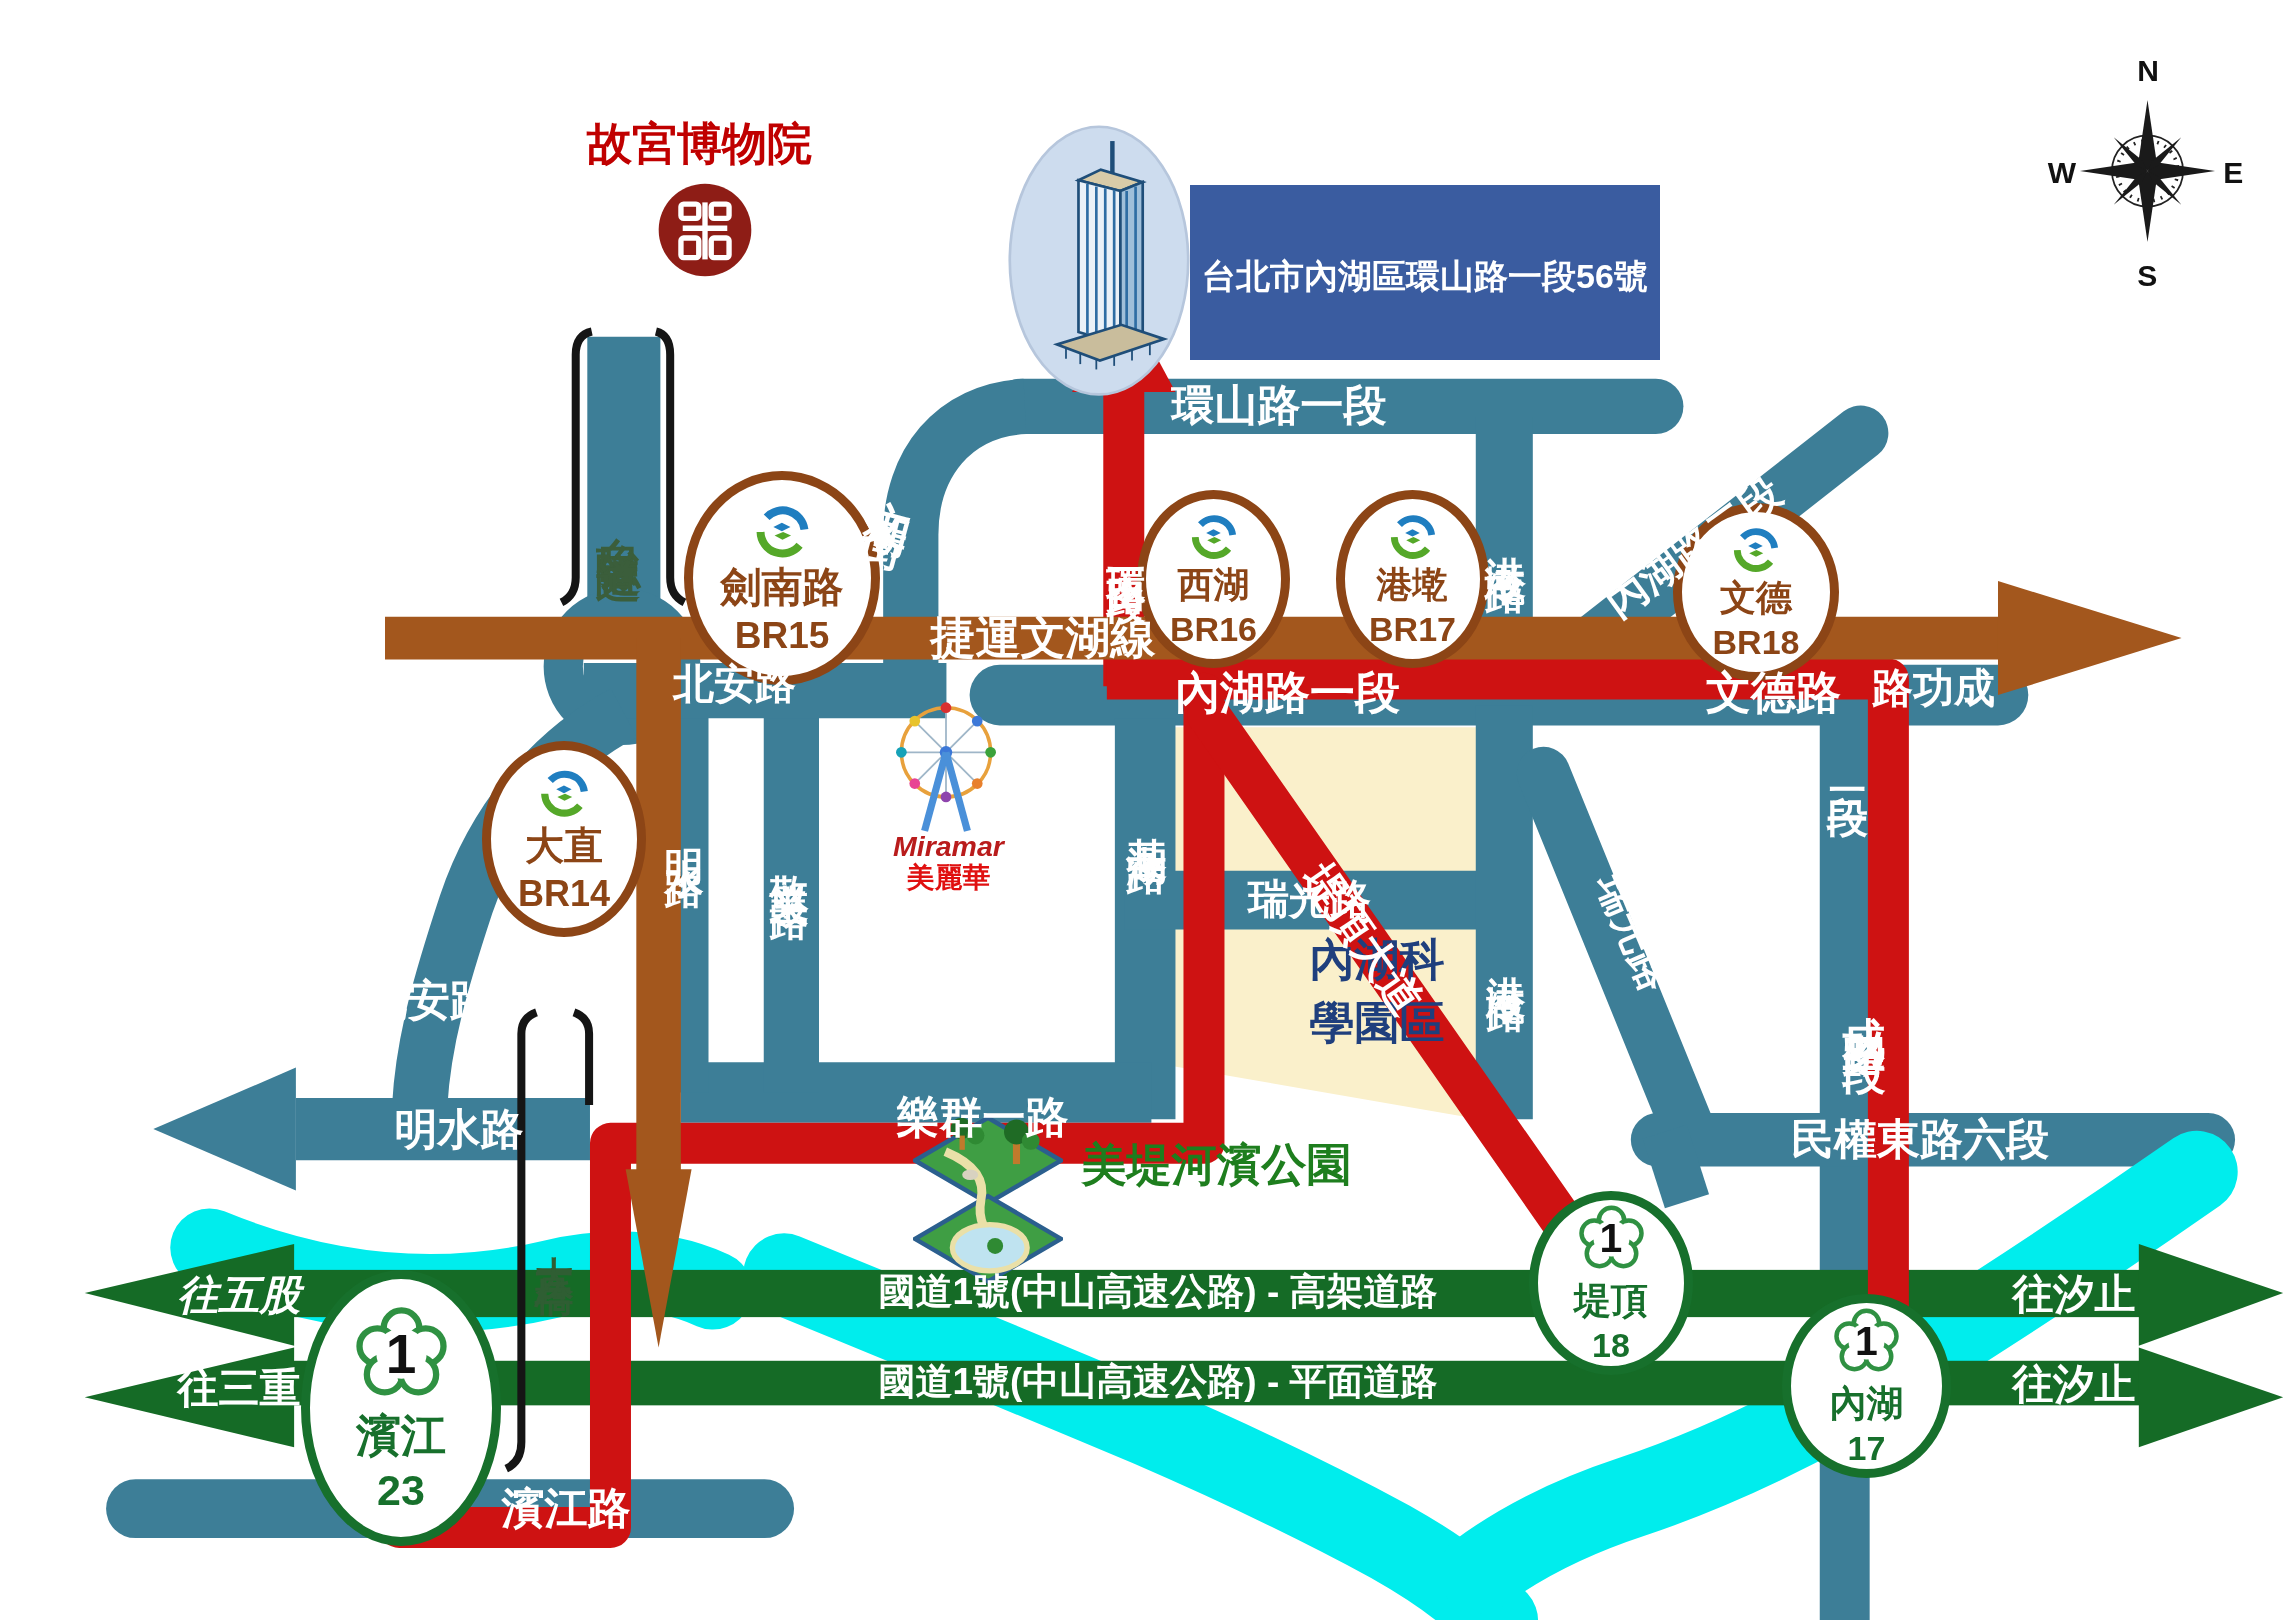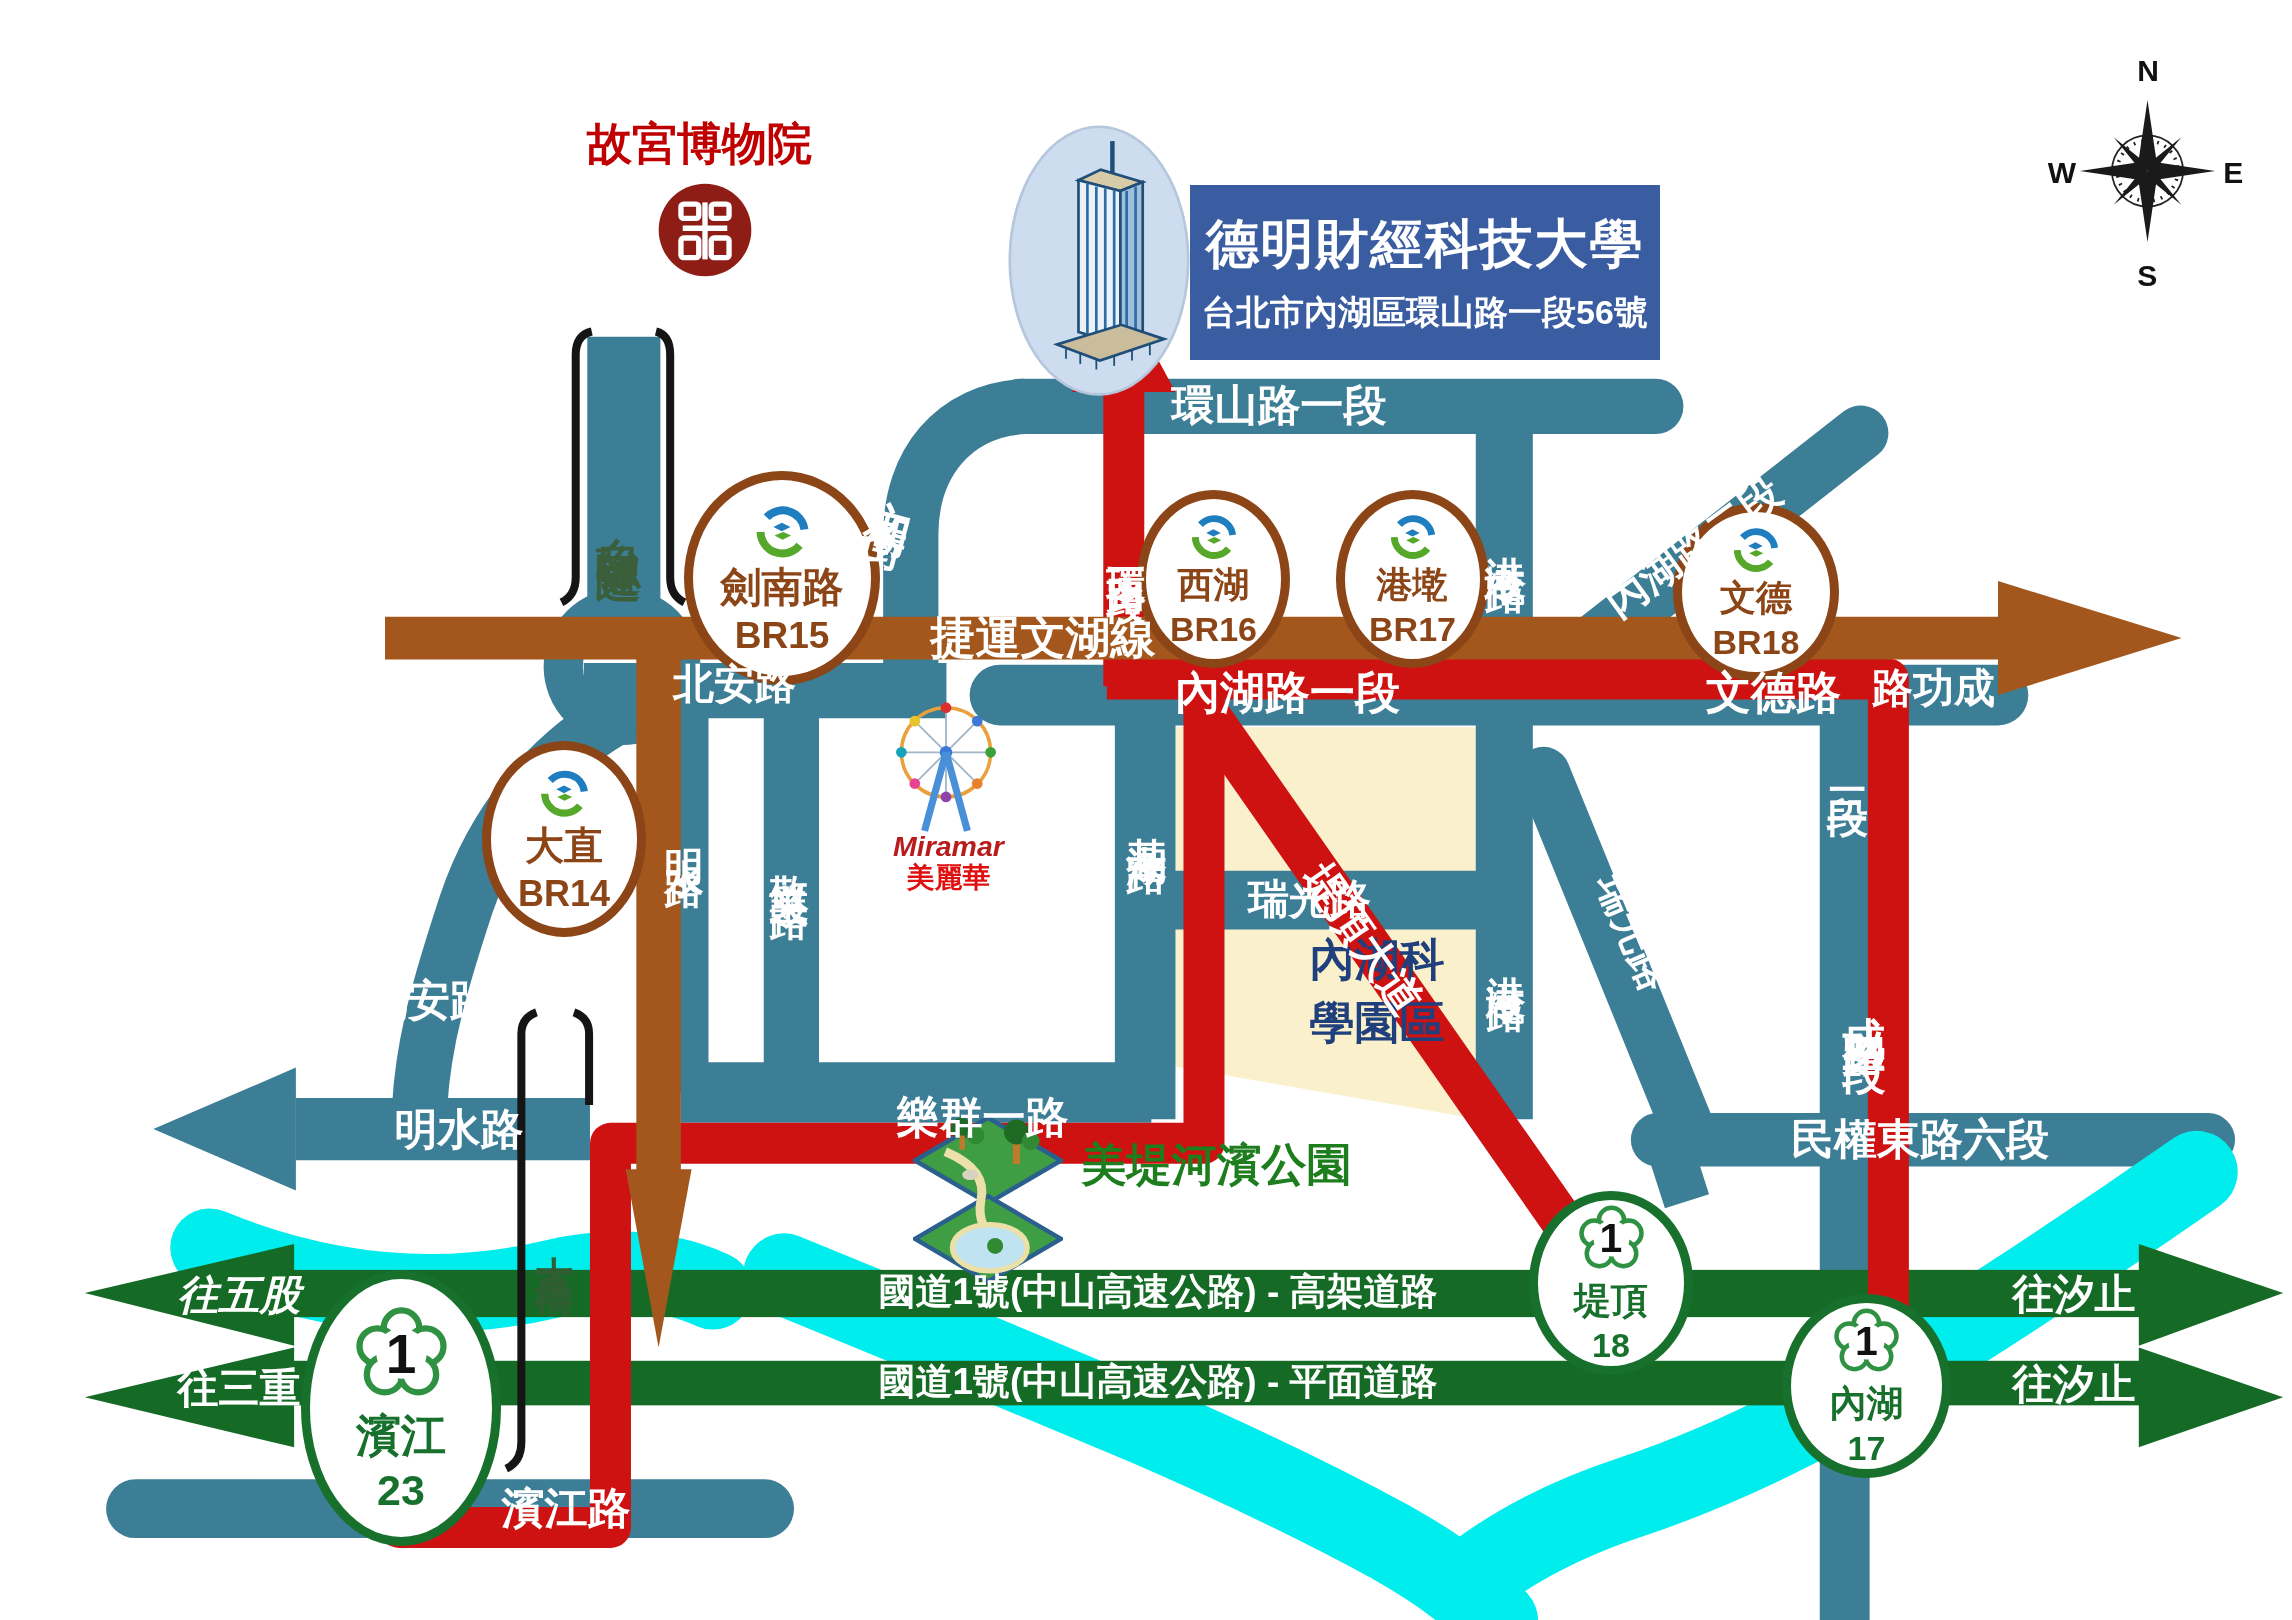--- a/index.html
+++ b/index.html
@@ -200,21 +200,20 @@
       <polygon points="80,90 92,96 118,128 86,102"></polygon>
       <polygon points="80,90 68,96 42,128 74,102"></polygon>
     </g>
   </svg>
   <div class="lbl" style="left:2133px;top:55px;width:30px;font-size:30px;color:#111;">N</div>
   <div class="lbl" style="left:2046px;top:157px;width:32px;font-size:30px;color:#111;">W</div>
   <div class="lbl" style="left:2219px;top:157px;width:28.5px;font-size:30px;color:#111;">E</div>
   <div class="lbl" style="left:2133px;top:260px;width:28.5px;font-size:30px;color:#111;">S</div>
 
   <div class="banner">
-    <div style="font-size:53px;letter-spacing:1.8px;">德明財經科技大學</div>
     <div style="font-size:34px;margin-top:9px;">台北市內湖區環山路一段56號</div>
   </div>
 
   <div class="station" style="left:482px;top:741px;width:164px;height:196px;">
     <svg width="55" height="55" viewBox="0 0 62 62">
         <use href="#mrt-logo"></use>
       </svg>
     <div class="sname" style="font-size:39px;">大直</div>
     <div class="scode" style="font-size:36px;">BR14</div>
   </div>

